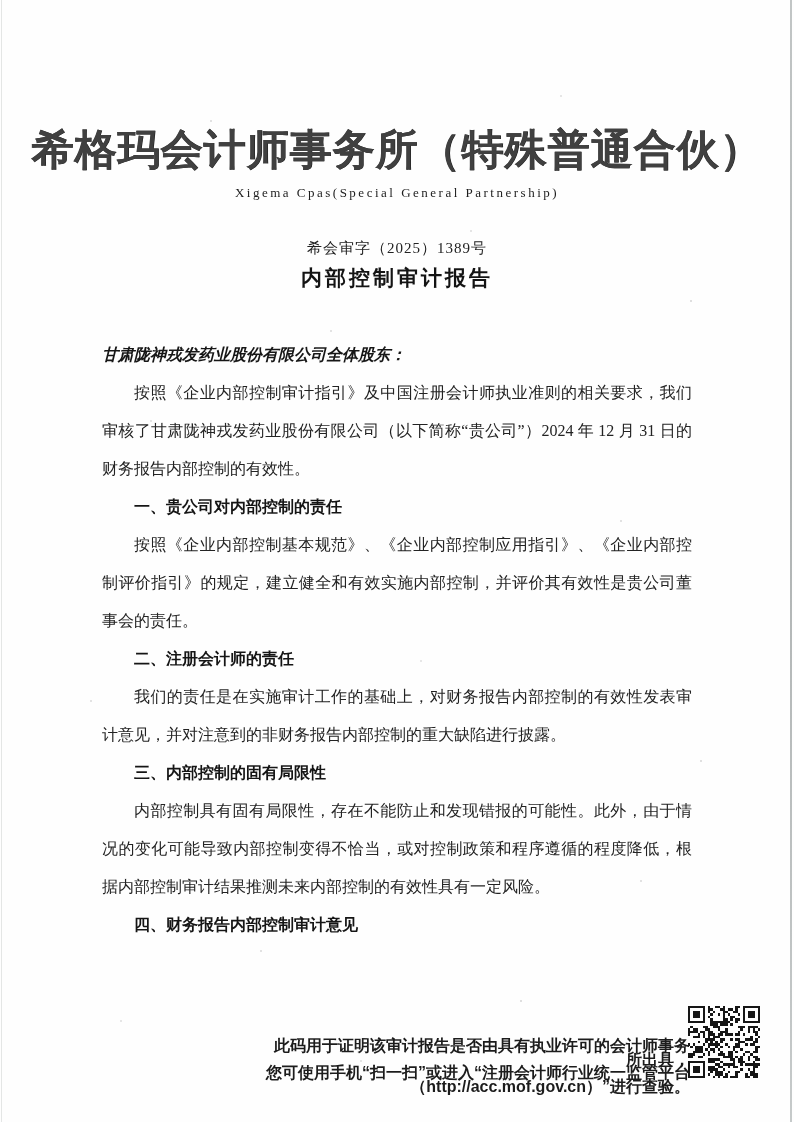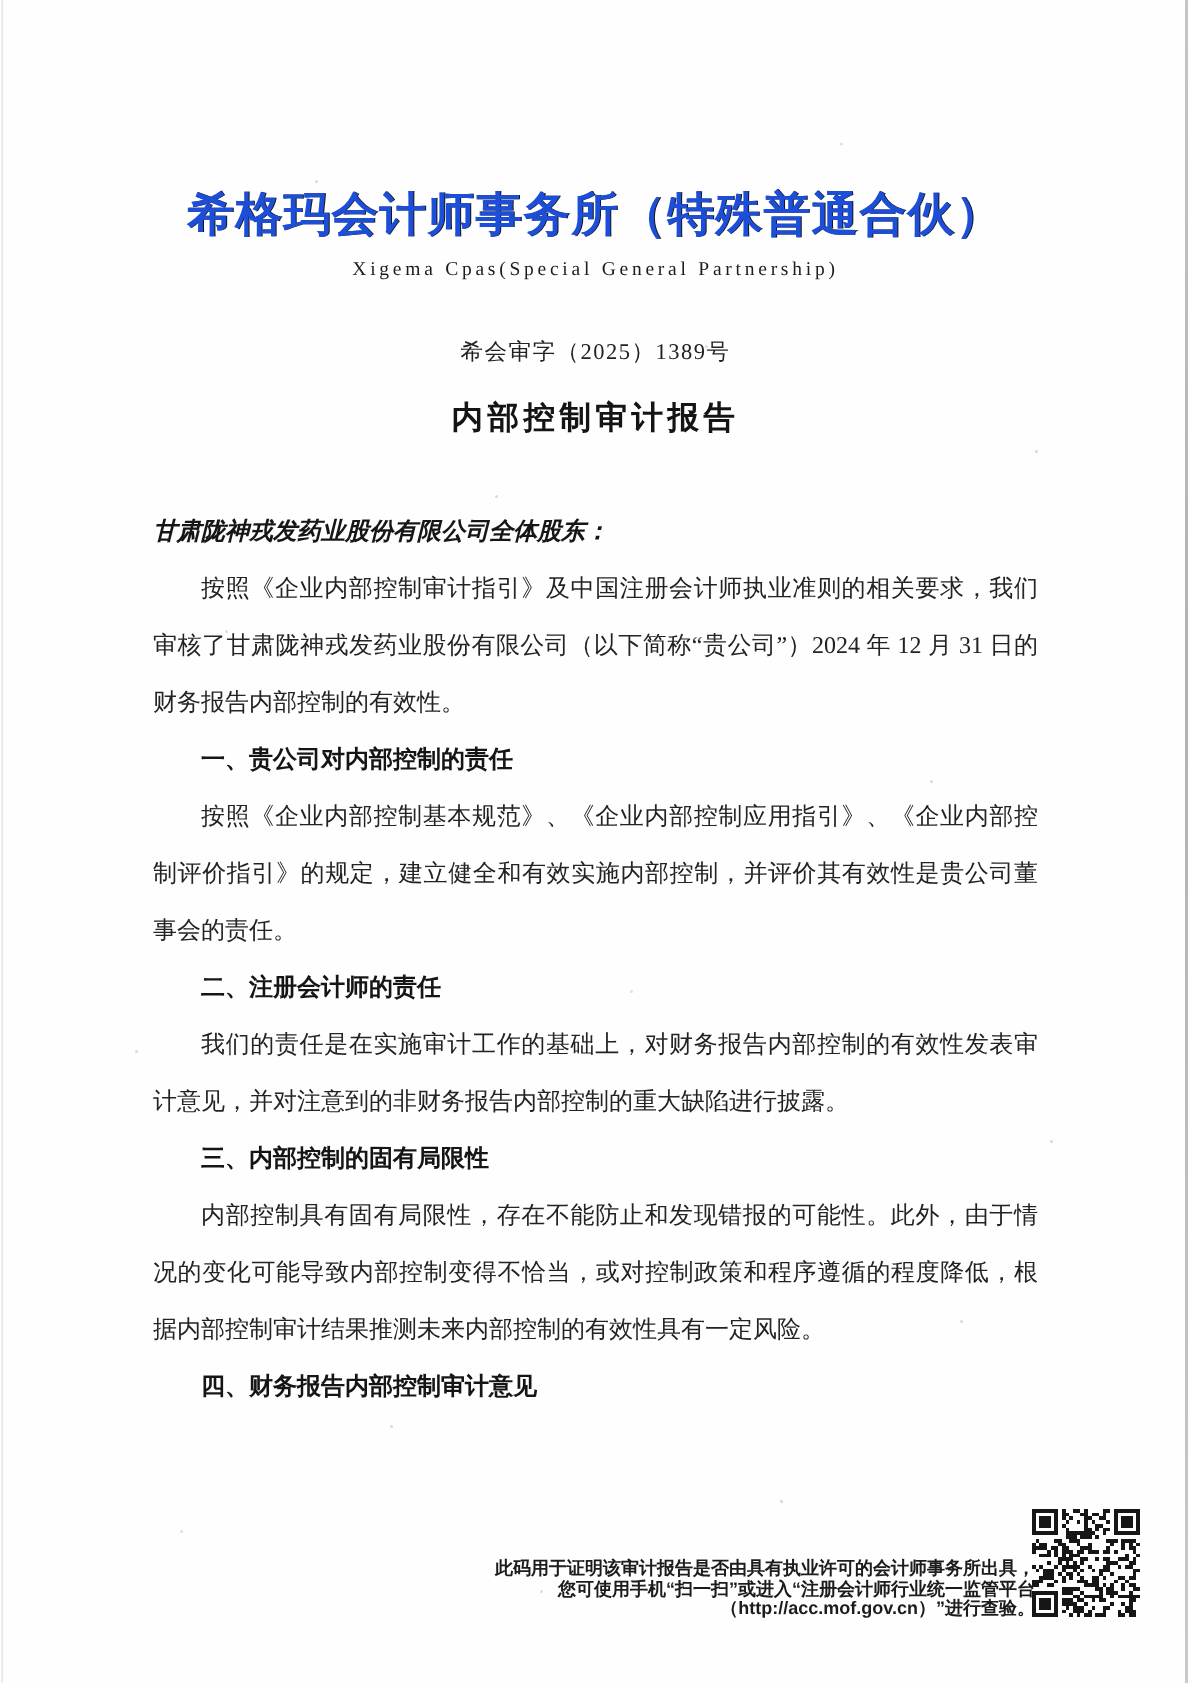--- a/index.html
+++ b/index.html
@@ -29,22 +29,22 @@
     box-shadow:
       210px 120px 0 #d8d8d8, 560px 95px 0 #dedede, 690px 300px 0 #d4d4d4,
       150px 420px 0 #dcdcdc, 620px 520px 0 #d8d8d8, 90px 700px 0 #dadada,
       420px 660px 0 #dfdfdf, 700px 760px 0 #d6d6d6, 260px 950px 0 #d9d9d9,
       520px 1000px 0 #d4d4d4, 360px 1060px 0 #dcdcdc, 120px 1020px 0 #dedede,
       640px 880px 0 #d8d8d8, 470px 230px 0 #dddddd, 330px 330px 0 #dadada;
   }
 
   .letterhead { position:absolute; top:122px; left:0; right:0; text-align:center; }
   .firm-cn {
-    font-size:31px; font-weight:900; letter-spacing:1px;
-    color:#1d4ed8;
+    font-size:42px; font-weight:900; letter-spacing:1px;
+    color:#404040;
     font-family:Liberation Sans, sans-serif;
     text-shadow:0.6px 0 0 #161616;
   }
   .firm-en {
     margin-top:7px;
     font-size:13px; letter-spacing:2.5px; color:#1d1d1d;
     font-family:"Liberation Serif", serif;
   }
   .doc-no {
     margin-top:38px;
@@ -73,21 +73,21 @@
   .para { text-indent:2em; }
   .sec-heading {
     text-indent:2em; font-weight:bold; color:#151515;
     font-family:"Liberation Sans", sans-serif;
     text-align:left;
   }
 
   .verify-block {
     position:absolute; top:1039px; left:260px; width:430px;
     text-align:right;
-    font-size:12px; line-height:13.5px;
+    font-size:16px; line-height:13.5px;
     font-weight:600; color:#1c1c1c;
     font-family:"Liberation Sans", sans-serif;
   }
   .qr {
     position:absolute; top:1006px; left:688px;
     width:72px; height:72px;
   }
   .qr svg { display:block; width:72px; height:72px; }
 </style>
 </head>

